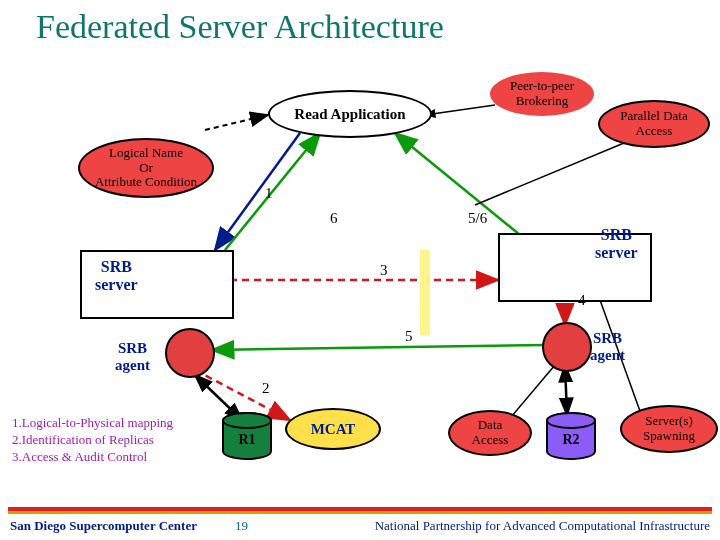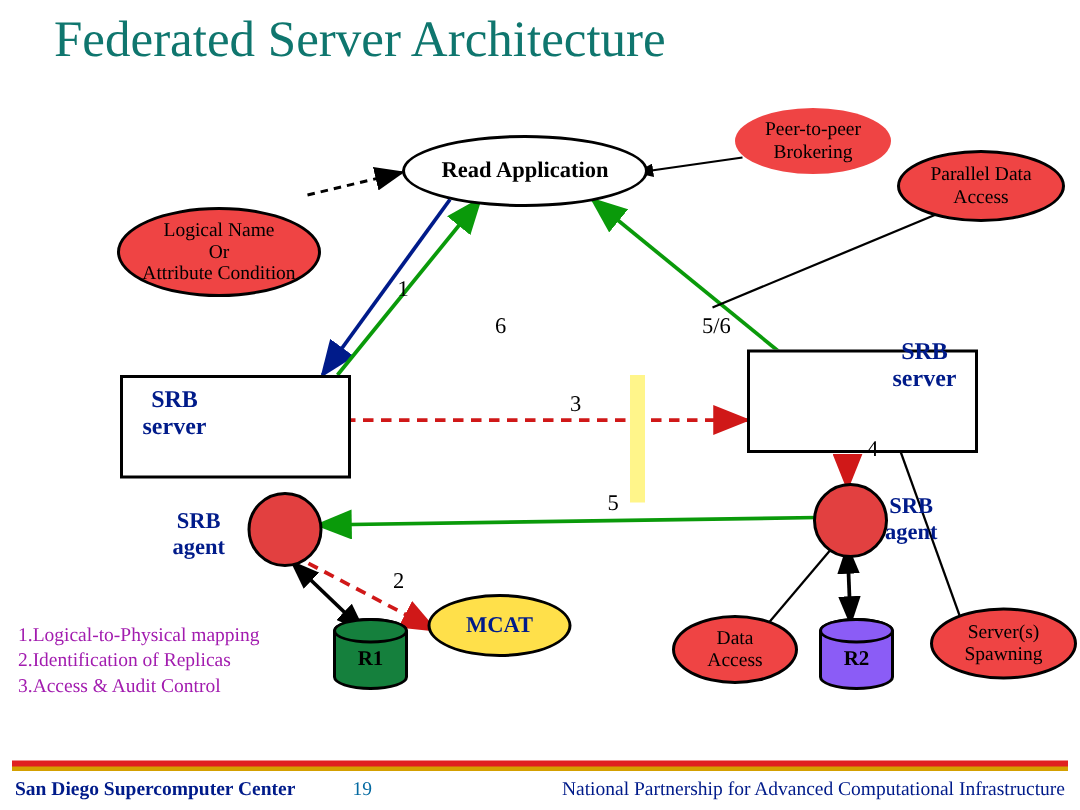--- a/index.html
+++ b/index.html
@@ -232,21 +232,21 @@
 server</div>
 
 <div class="circle" style="left:165px; top:328px; width:46px; height:46px; background:#e24040;"></div>
 <div class="srb-agent-text" style="left:115px; top:340px; white-space:pre-line;">SRB
 agent</div>
 
 <div class="circle" style="left:542px; top:322px; width:46px; height:46px; background:#e24040;"></div>
 <div class="srb-agent-text" style="left:590px; top:330px; white-space:pre-line;">SRB
 agent</div>
 
-<div class="label-title" style="left:285px; top:396px; width:92px; height:38px; border:2px solid #000; border-radius:50%; background:#ffe04a; display:flex;align-items:center;justify-content:center;color:#001b8a;">
+<div class="label-title" style="left:285px; top:408px; width:92px; height:38px; border:2px solid #000; border-radius:50%; background:#ffe04a; display:flex;align-items:center;justify-content:center;color:#001b8a;">
   <span>MCAT</span>
 </div>
 
 <div class="ellipse" style="left:448px; top:410px; width:80px; height:42px;">
   <span style="white-space:pre-line;">Data
 Access</span>
 </div>
 
 <div class="ellipse" style="left:620px; top:405px; width:94px; height:44px;">
   <span style="white-space:pre-line;">Server(s)

